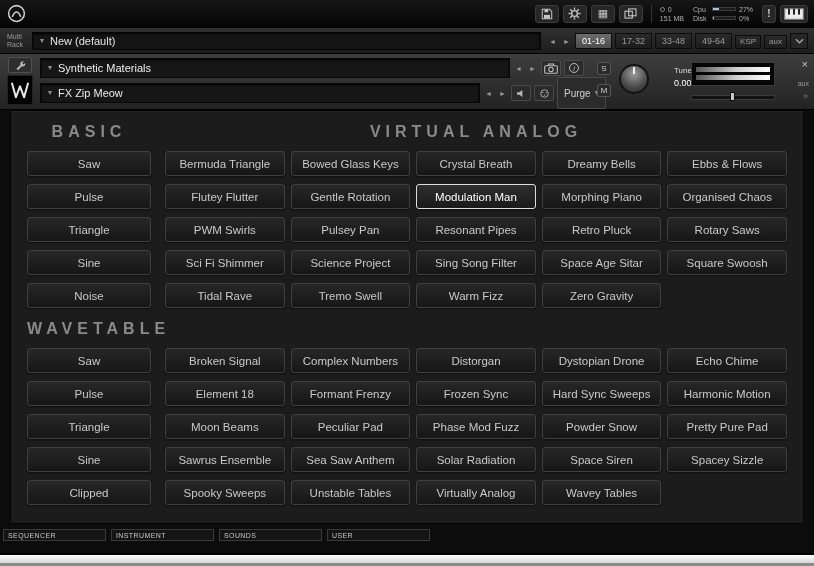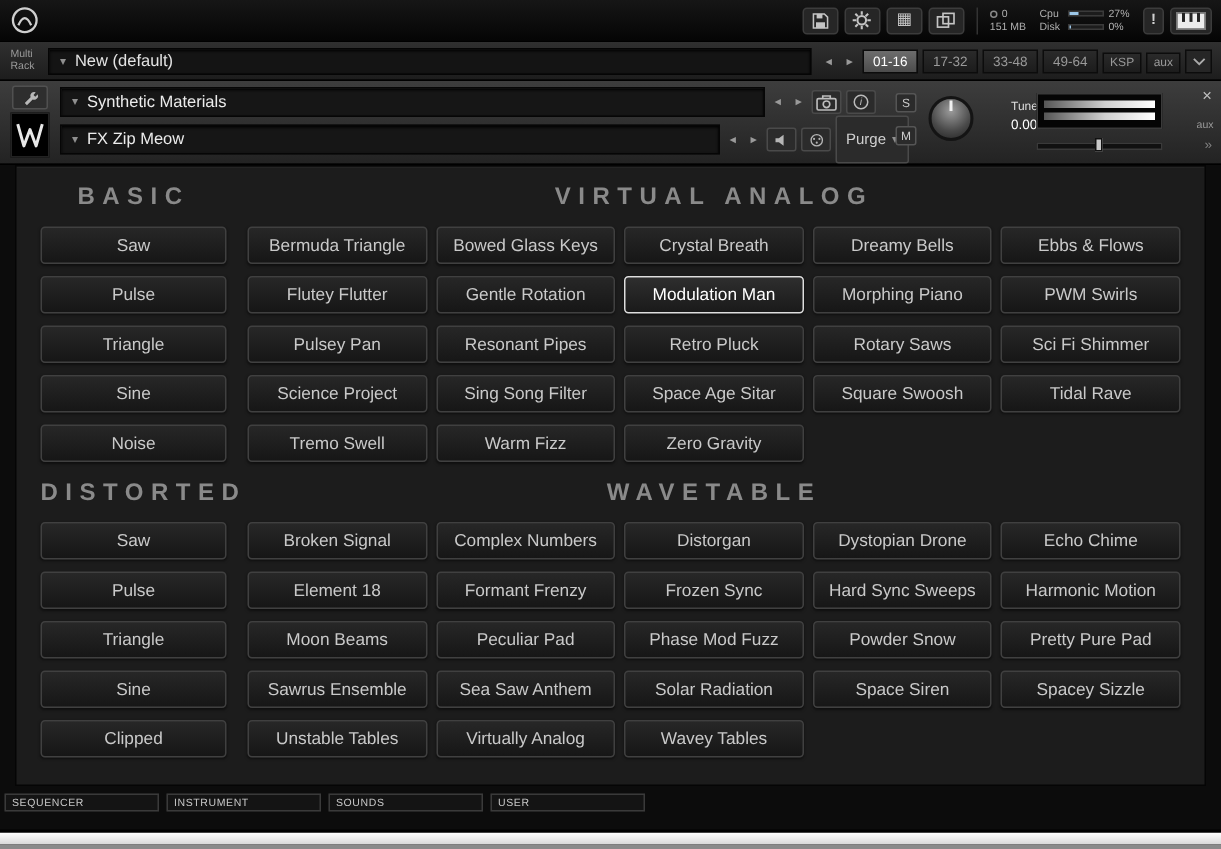--- a/index.html
+++ b/index.html
@@ -317,40 +317,40 @@
         <div class="soundgrid">
             <div class="sound-btn">Bermuda Triangle</div>
             <div class="sound-btn">Bowed Glass Keys</div>
             <div class="sound-btn">Crystal Breath</div>
             <div class="sound-btn">Dreamy Bells</div>
             <div class="sound-btn">Ebbs &amp; Flows</div>
             <div class="sound-btn">Flutey Flutter</div>
             <div class="sound-btn">Gentle Rotation</div>
             <div class="sound-btn selected">Modulation Man</div>
             <div class="sound-btn">Morphing Piano</div>
+            <div class="sound-btn">Organised Chaos</div>
             <div class="sound-btn">PWM Swirls</div>
             <div class="sound-btn">Pulsey Pan</div>
             <div class="sound-btn">Resonant Pipes</div>
             <div class="sound-btn">Retro Pluck</div>
             <div class="sound-btn">Rotary Saws</div>
             <div class="sound-btn">Sci Fi Shimmer</div>
             <div class="sound-btn">Science Project</div>
             <div class="sound-btn">Sing Song Filter</div>
             <div class="sound-btn">Space Age Sitar</div>
             <div class="sound-btn">Square Swoosh</div>
             <div class="sound-btn">Tidal Rave</div>
             <div class="sound-btn">Tremo Swell</div>
             <div class="sound-btn">Warm Fizz</div>
             <div class="sound-btn">Zero Gravity</div>
           </div>
       </div>
     </section>
     <section class="soundsec">
       <div class="sechead">
-        <div class="sectitle">DISTORTED</div>
         <div class="sectitle">WAVETABLE</div>
       </div>
       <div class="secbody">
         <div class="leftcol">
             <div class="sound-btn">Saw</div>
             <div class="sound-btn">Pulse</div>
             <div class="sound-btn">Triangle</div>
             <div class="sound-btn">Sine</div>
             <div class="sound-btn">Clipped</div>
           </div>
@@ -368,20 +368,21 @@
             <div class="sound-btn">Moon Beams</div>
             <div class="sound-btn">Peculiar Pad</div>
             <div class="sound-btn">Phase Mod Fuzz</div>
             <div class="sound-btn">Powder Snow</div>
             <div class="sound-btn">Pretty Pure Pad</div>
             <div class="sound-btn">Sawrus Ensemble</div>
             <div class="sound-btn">Sea Saw Anthem</div>
             <div class="sound-btn">Solar Radiation</div>
             <div class="sound-btn">Space Siren</div>
             <div class="sound-btn">Spacey Sizzle</div>
+            <div class="sound-btn">Spooky Sweeps</div>
             <div class="sound-btn">Unstable Tables</div>
             <div class="sound-btn">Virtually Analog</div>
             <div class="sound-btn">Wavey Tables</div>
           </div>
       </div>
     </section>
   </div>
 
   <div class="bottombar">
     <div class="btab">SEQUENCER</div>

